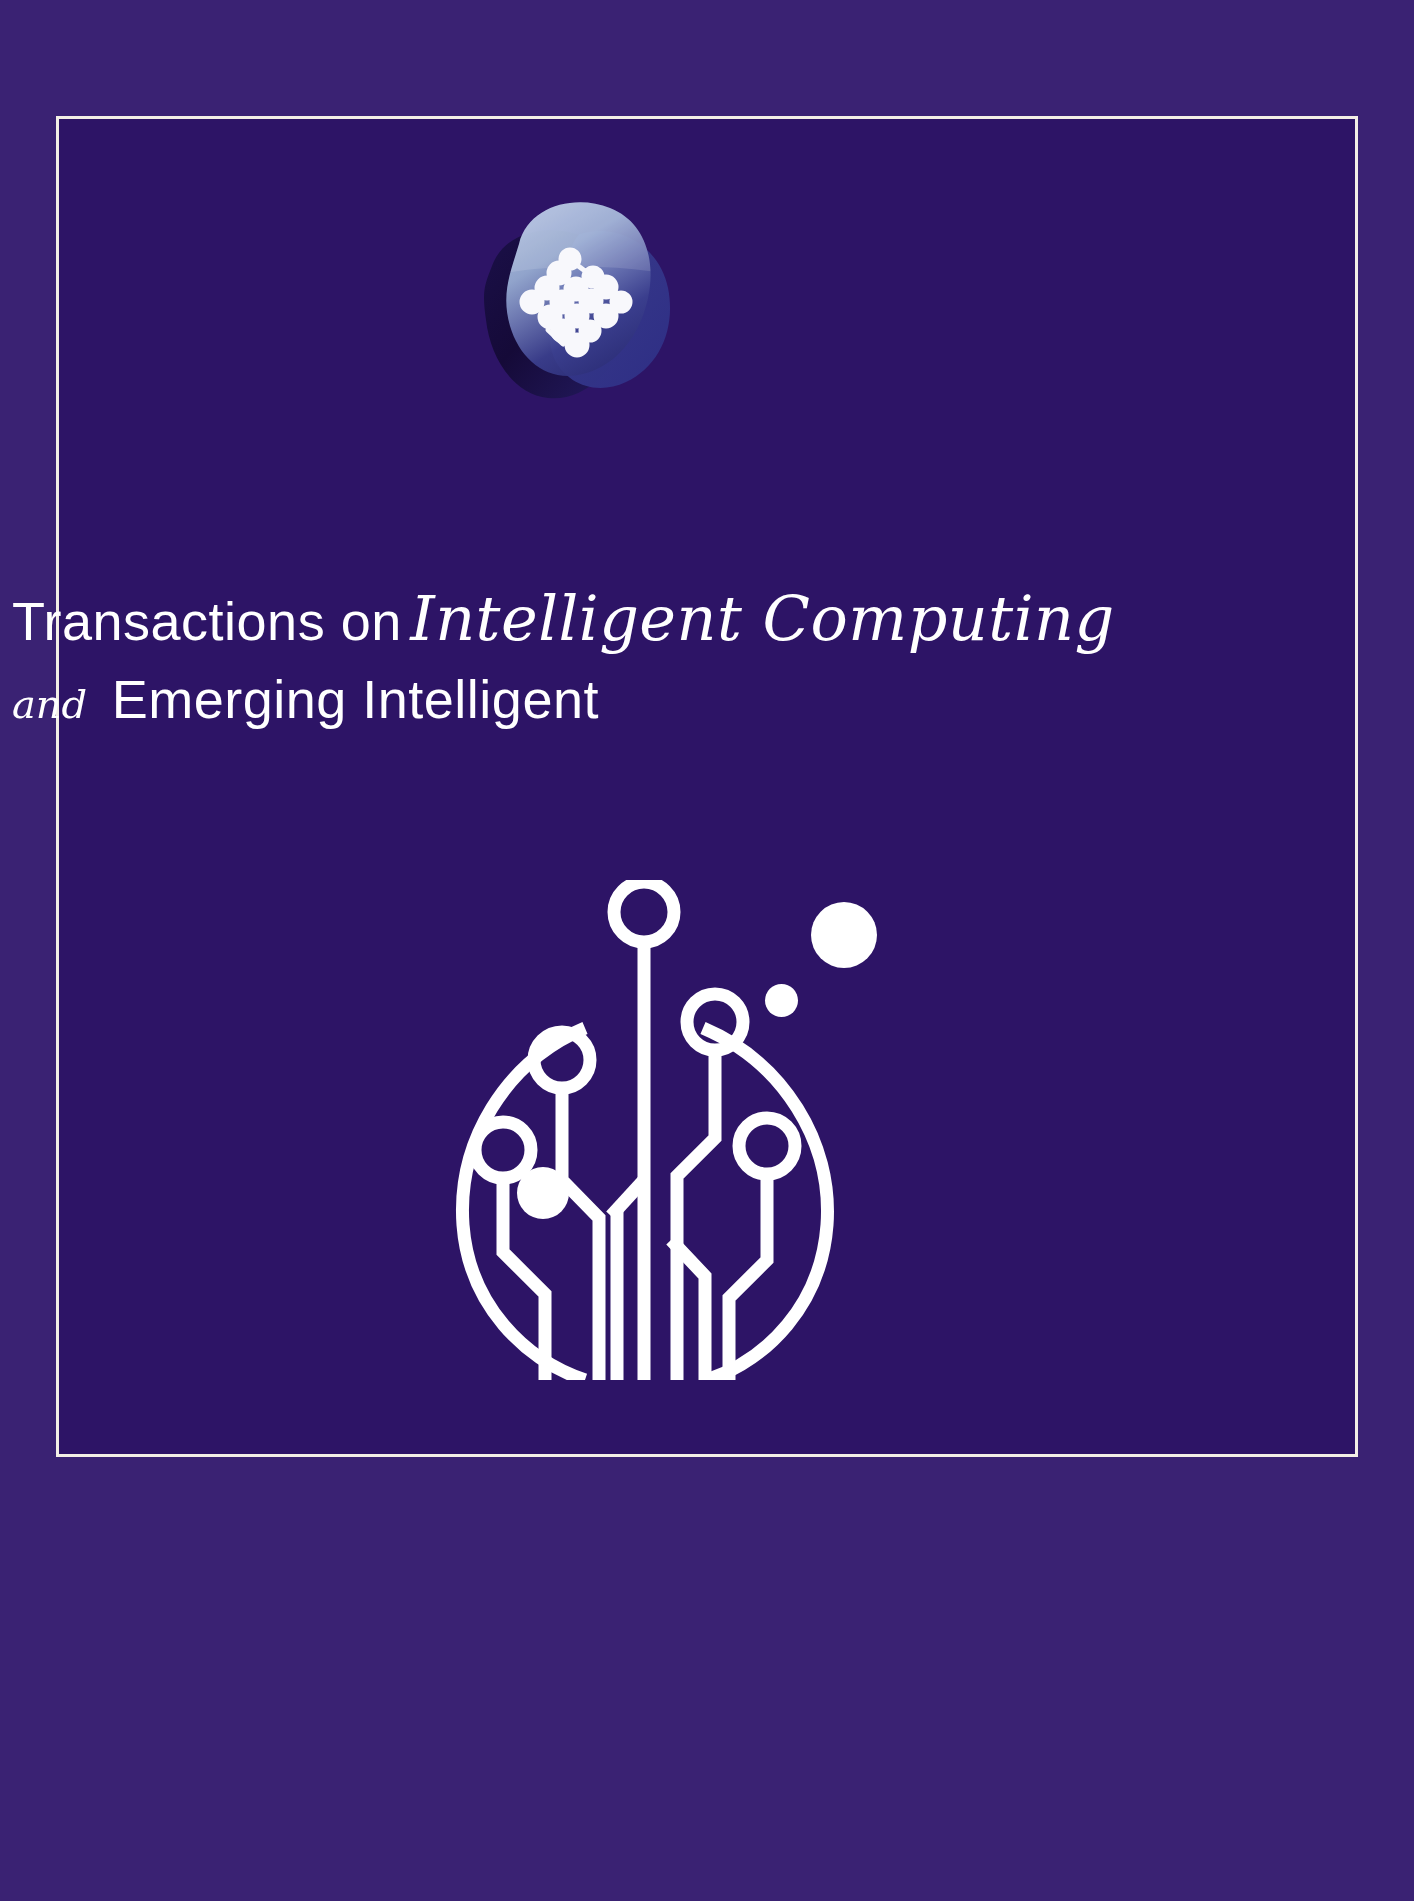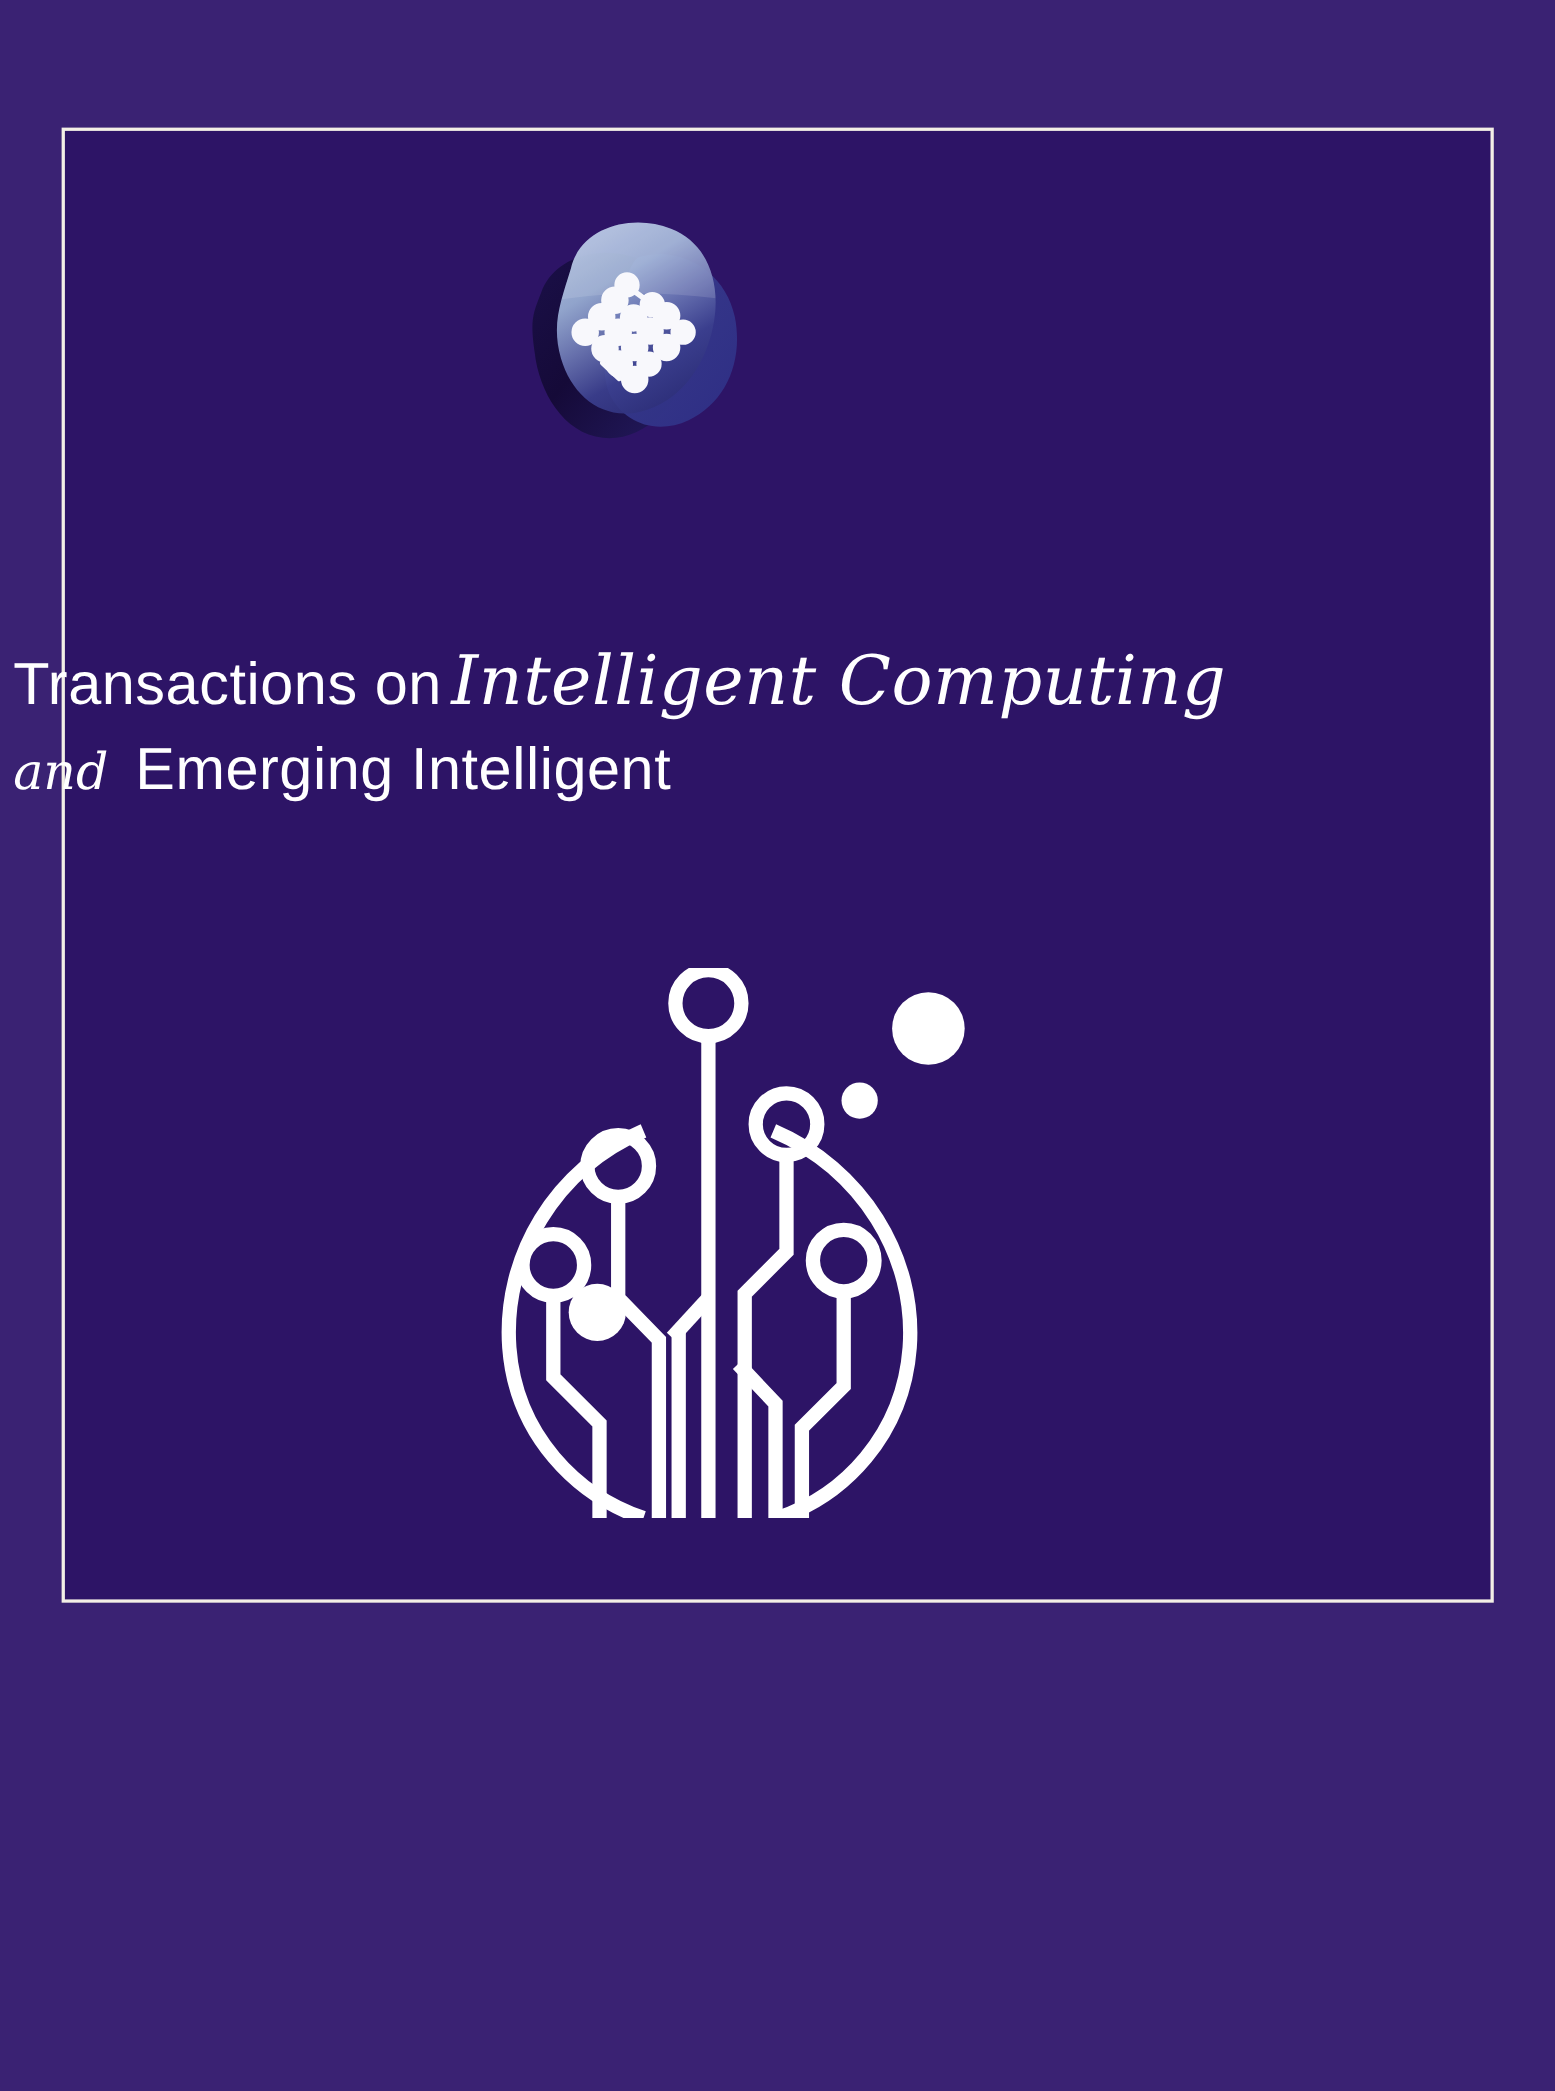--- a/index.html
+++ b/index.html
@@ -74,21 +74,21 @@
     font-weight: 400;
     font-size: 62px;
     letter-spacing: 0.5px;
     vertical-align: baseline;
     padding: 0 4px;
   }
   .script-small {
     font-family: "DejaVu Serif", serif;
     font-style: italic;
     font-weight: 400;
-    font-size: 46px;
+    font-size: 40px;
     padding-right: 20px;
     vertical-align: baseline;
   }
 
   
   #circuit-art {
     position: absolute;
     left: 385px;
     top: 880px;
     width: 520px;

